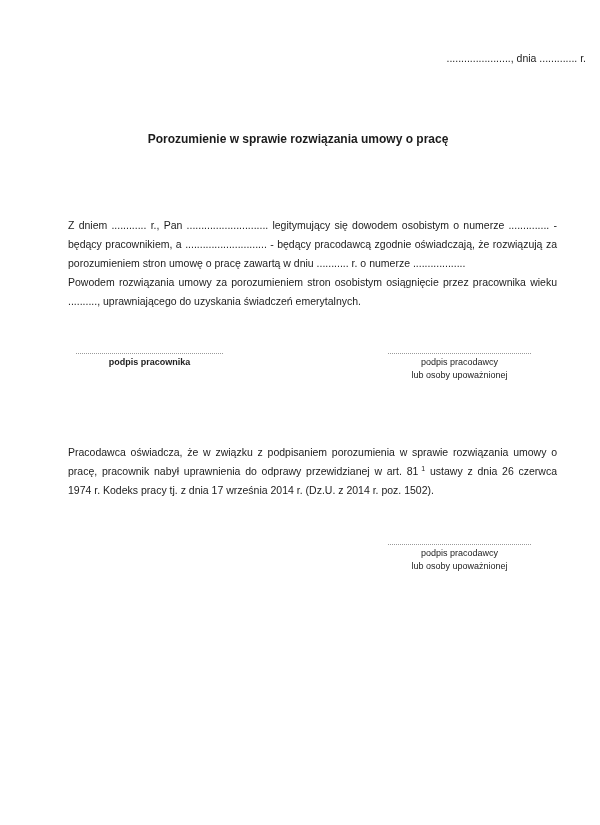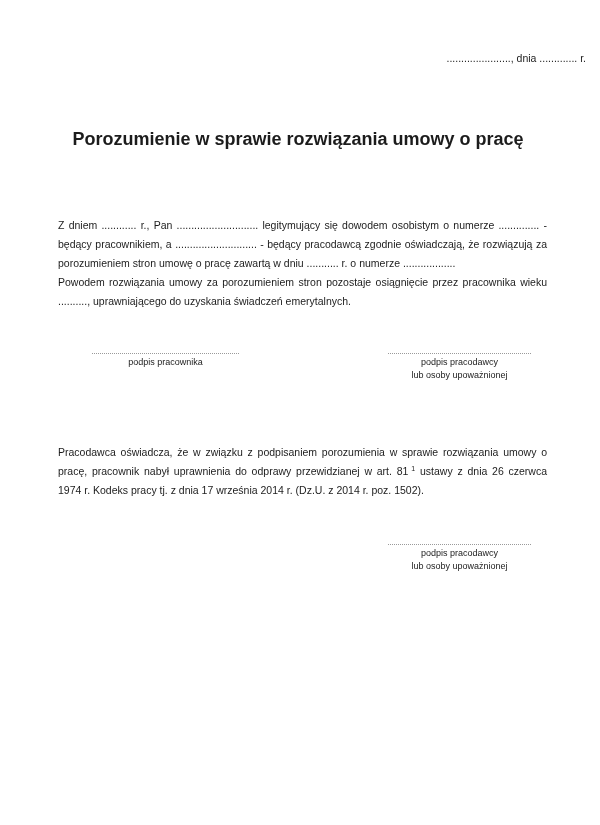--- a/index.html
+++ b/index.html
@@ -21,26 +21,26 @@
     line-height: 13px;
     white-space: nowrap;
   }
   .title {
     position: absolute;
     top: 130px;
     left: 0;
     width: 596px;
     text-align: center;
     font-weight: bold;
-    font-size: 18px;
+    font-size: 12px;
     line-height: 19px;
   }
   .par {
     position: absolute;
-    left: 58px;
+    left: 68px;
     width: 489px;
     font-size: 10.5px;
     line-height: 19px;
     text-align: justify;
   }
   .par p { margin: 0; }
   .par1 { top: 216px; }
   .par2 { top: 443px; }
   sup.art-sup {
     font-size: 7px;
@@ -53,38 +53,38 @@
     font-size: 9px;
     line-height: 13px;
     text-align: center;
     color: #222222;
   }
   .sig-line {
     height: 8px;
     border-bottom: 1px dotted #9a9a9a;
     margin-bottom: 2px;
   }
-  .sig-left   { top: 345px; left: 92px;  width: 147px; }
+  .sig-left   { top: 345px; left: 76px;  width: 147px; font-weight: bold; }
   .sig-right  { top: 345px; left: 388px; width: 143px; }
   .sig-bottom { top: 536px; left: 388px; width: 143px; }
 </style>
 </head>
 <body>
 
 <div class="page">
 
   <div class="date-line">......................, dnia ............. r.</div>
 
   <div class="title">
     <div>Porozumienie w sprawie rozwiązania umowy o pracę</div>
   </div>
 
   <div class="par par1">
     <p>Z dniem ............ r., Pan ............................ legitymujący się dowodem osobistym o numerze .............. - będący pracownikiem, a ............................ - będący pracodawcą zgodnie oświadczają, że rozwiązują za porozumieniem stron umowę o pracę zawartą w dniu ........... r. o numerze ..................</p>
-    <p>Powodem rozwiązania umowy za porozumieniem stron pozostaje osiągnięcie przez pracownika wieku .........., uprawniającego do uzyskania świadczeń emerytalnych.</p>
+    <p>Powodem rozwiązania umowy za porozumieniem stron osobistym osiągnięcie przez pracownika wieku .........., uprawniającego do uzyskania świadczeń emerytalnych.</p>
   </div>
 
   <div class="sig sig-left">
     <div class="sig-line"></div>
     <div class="sig-label">podpis pracownika</div>
   </div>
 
   <div class="sig sig-right">
     <div class="sig-line"></div>
     <div class="sig-label">podpis pracodawcy</div>

